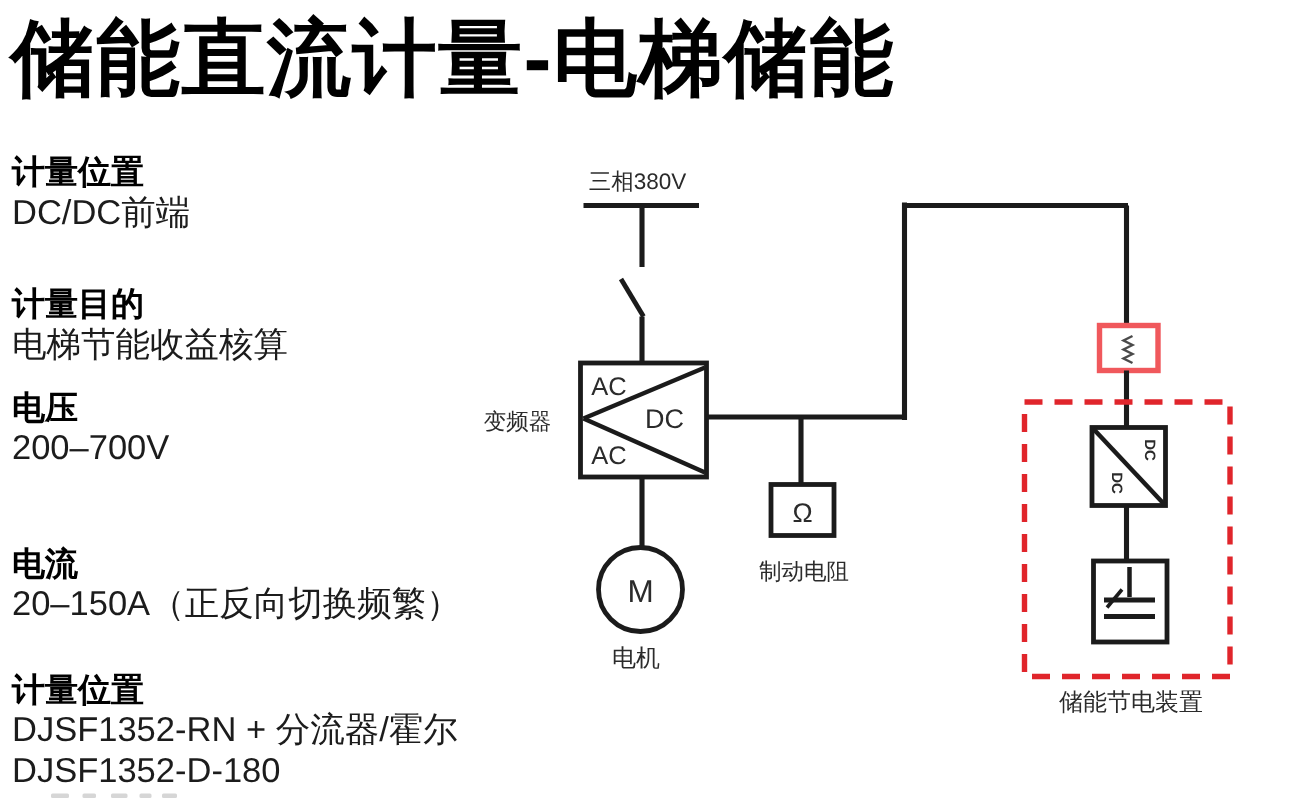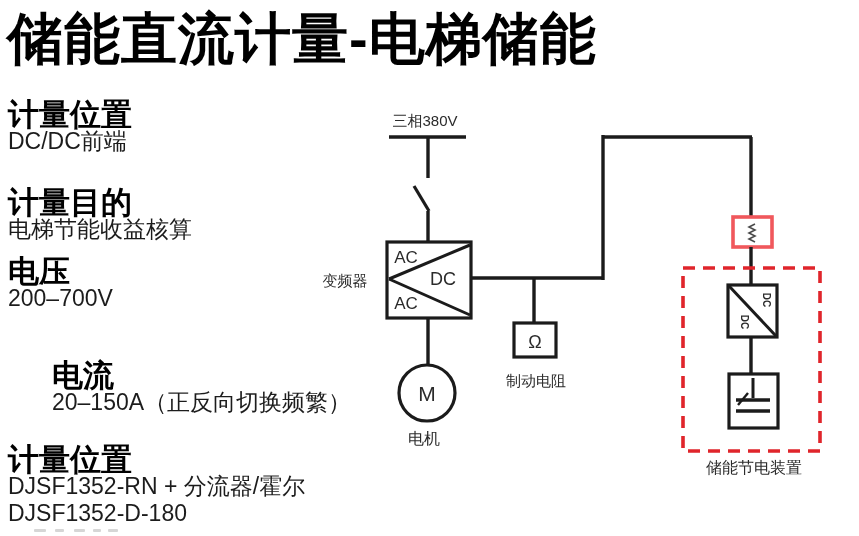--- a/index.html
+++ b/index.html
@@ -7,27 +7,27 @@
               font-family:"Liberation Sans", sans-serif; }
   #stage { position:relative; width:859px; height:536px; background:#ffffff; }
 
   .page-title {
     position:absolute; left:7px; top:2px;
     font-size:56px; font-weight:900; color:#000;
     letter-spacing:1px; white-space:nowrap;
   }
 
   .spec-section { position:absolute; left:8px; width:345px; color:#111; }
-  .spec-label  { font-size:31px; font-weight:bold; color:#000; line-height:26px; }
+  .spec-label  { font-size:22px; font-weight:bold; color:#000; line-height:26px; }
   .spec-line   { font-size:23px; font-weight:normal; color:#1c1c1c; line-height:27px; white-space:nowrap; }
 
   #sec-position { top:102px; }
   #sec-purpose  { top:190px; }
   #sec-voltage  { top:259px; }
-  #sec-current  { top:363px;margin-left:44px; }
+  #sec-current  { top:363px; }
   #sec-products { top:447px; }
 
   svg text { font-family:"Liberation Sans", sans-serif; fill:#2b2b2b; }
 
   .clip-strip { position:absolute; left:0; top:529px; height:5px; width:200px; }
   .clip-mark { position:absolute; top:0; height:3px; background:#b5b5b5; opacity:.55; border-radius:1px; }
 </style>
 </head>
 <body>
 

